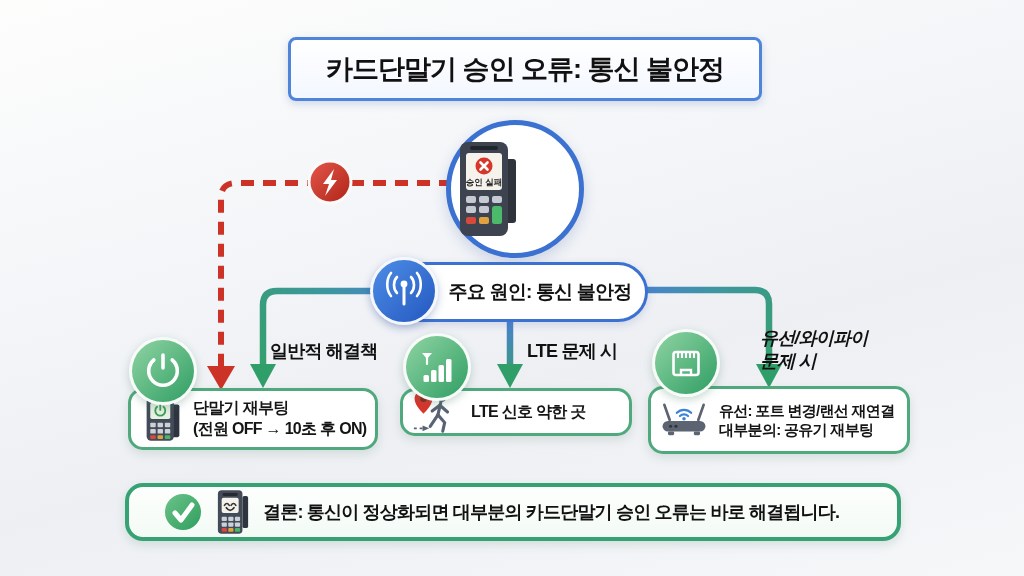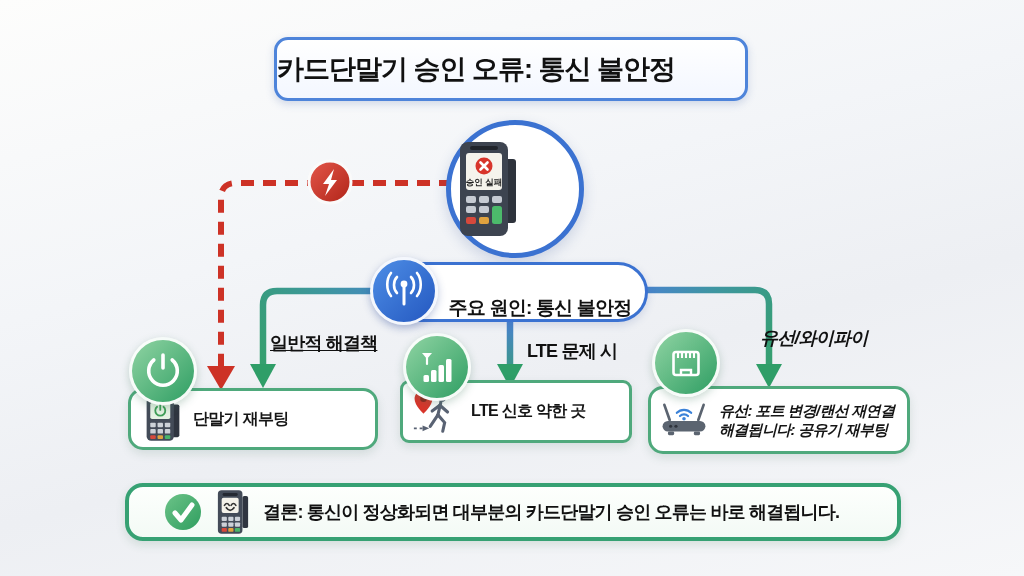--- a/index.html
+++ b/index.html
@@ -1,52 +1,52 @@
 <!DOCTYPE html>
 <html><head>
 <meta charset="utf-8">
 <style>
   html,body{margin:0;padding:0;width:1024px;height:576px;overflow:hidden;
     font-family:"Liberation Sans","DejaVu Sans",sans-serif;}
   .canvas{position:relative;width:1024px;height:576px;
     background:linear-gradient(165deg,#fdfdfc 0%,#f3f5f8 38%,#edeff3 62%,#f6f7f9 100%);}
   .connectors{position:absolute;left:0;top:0;width:1024px;height:576px;z-index:1;pointer-events:none;}
 
-  .title-box{position:absolute;left:274px;top:37px;width:468px;height:58px;z-index:3;
-    background:linear-gradient(#ffffff,#f3f7ff);border:3px solid #4e84da;border-radius:14px;
-    box-shadow:0 3px 8px rgba(70,100,170,.22);display:flex;align-items:center;}
+  .title-box{position:absolute;left:288px;top:37px;width:468px;height:58px;z-index:3;
+    background:linear-gradient(#ffffff,#f3f7ff);border:3px solid #4e84da;border-radius:8px;
+    box-shadow:0 3px 8px rgba(70,100,170,.22);display:flex;align-items:center;justify-content:center;}
   .title-box span{font-size:27px;font-weight:800;color:#111;letter-spacing:-1px;}
 
   .center-node{position:absolute;left:446px;top:120px;width:128px;height:128px;z-index:3;
     background:#fff;border:5px solid #3b72d1;border-radius:50%;
     box-shadow:0 5px 14px rgba(50,80,150,.20);display:flex;align-items:center;}
 
   .cause-pill{position:absolute;left:374px;top:262px;width:274px;height:60px;z-index:3;
     background:#fff;border:3px solid #3b72d1;border-radius:32px;
     box-shadow:0 3px 8px rgba(60,90,160,.18);
-    display:flex;flex-direction:column;align-items:center;justify-content:flex-end;padding-left:58px;box-sizing:border-box;}
+    display:flex;flex-direction:column;align-items:center;justify-content:center;padding-left:58px;box-sizing:border-box;}
   .cause-pill div{font-size:19px;font-weight:800;color:#111;line-height:1.22;letter-spacing:-0.8px;}
   .cause-badge{position:absolute;left:370px;top:257px;width:68px;height:68px;z-index:4;border-radius:50%;
     background:linear-gradient(135deg,#4e8ee6,#2458c0);border:3px solid #f4f7fd;box-sizing:border-box;
     box-shadow:0 3px 8px rgba(40,70,150,.3);display:flex;align-items:center;justify-content:center;}
 
   .branch-circle{position:absolute;width:68px;height:68px;z-index:4;border-radius:50%;
     background:linear-gradient(135deg,#90d4a3,#2f9e63);border:3px solid rgba(255,255,255,.95);box-sizing:border-box;
     box-shadow:0 3px 9px rgba(60,120,90,.28);display:flex;align-items:center;justify-content:center;}
   .bc-left{left:129px;top:337px;} .bc-mid{left:403px;top:333px;} .bc-right{left:652px;top:329px;}
 
   .branch-label{position:absolute;z-index:3;font-size:18px;font-weight:800;color:#111;letter-spacing:-0.8px;}
-  .lbl-general{left:270px;top:331px;text-decoration:underline;} .lbl-lte{left:527px;top:339px;text-align:right;}
+  .lbl-general{left:270px;top:339px;} .lbl-lte{left:527px;top:339px;text-align:right;}
   .lbl-wired{left:760px;top:327px;width:150px;text-align:left;line-height:1.25;font-style:italic;}
 
   .sol-box{position:absolute;z-index:2;background:#fff;border:3px solid #4fa97c;border-radius:15px;
     box-shadow:0 4px 10px rgba(60,110,90,.15);display:flex;align-items:center;box-sizing:border-box;gap:10px;}
   .sb-left{left:128px;top:388px;width:250px;height:62px;padding:4px 8px 4px 12px;}
-  .sb-mid{left:400px;top:380px;width:232px;height:63px;padding:4px 6px 4px 8px;border-radius:9px;}
-  .sb-right{left:648px;top:386px;width:262px;height:68px;padding:4px 6px 4px 8px;font-style:italic;}
+  .sb-mid{left:400px;top:388px;width:232px;height:48px;padding:4px 6px 4px 8px;}
+  .sb-right{left:648px;top:386px;width:262px;height:68px;padding:4px 6px 4px 8px;}
   .sol-text{font-size:16px;font-weight:800;color:#151515;line-height:1.3;letter-spacing:-0.7px;}
   .sb-right .sol-text{font-size:15px;}
 
   .conclusion{position:absolute;left:125px;top:483px;width:776px;height:58px;z-index:2;
     background:linear-gradient(#fdfffd,#f3faf5);border:4px solid #36a173;border-radius:18px;
     box-shadow:0 4px 10px rgba(60,120,90,.16);box-sizing:border-box;
     display:flex;align-items:center;gap:13px;padding-left:34px;}
   .conclusion .c-text{font-size:18px;font-weight:800;color:#111;letter-spacing:-0.8px;}
 </style>
 </head>
@@ -137,20 +137,21 @@
       <path d="M0,-4 L0,13" stroke="#fff" stroke-width="3" stroke-linecap="round"></path>
       <path d="M-7,-14 C-11,-10 -11,-2 -7,2 M7,-14 C11,-10 11,-2 7,2" fill="none" stroke="#fff" stroke-width="2.6" stroke-linecap="round"></path>
       <path d="M-13,-18 C-18,-12 -18,-1 -13,5 M13,-18 C18,-12 18,-1 13,5" fill="none" stroke="#fff" stroke-width="2.6" stroke-linecap="round"></path>
     </svg>
   </div>
 
   <div class="branch-label lbl-general">일반적 해결책</div>
   <div class="branch-label lbl-lte">LTE 문제 시</div>
   <div class="branch-label lbl-wired">
     <div>유선/와이파이</div>
+    <div>문제 시</div>
   </div>
 
   <div class="branch-circle bc-left">
     <svg width="40" height="40" viewBox="-20 -20 40 40">
       <path d="M9.2,-11 A14.3,14.3 0 1 1 -9.2,-11" fill="none" stroke="#fff" stroke-width="3.6" stroke-linecap="round"></path>
       <path d="M0,-16 L0,-3" stroke="#fff" stroke-width="3.6" stroke-linecap="round"></path>
     </svg>
   </div>
   <div class="branch-circle bc-mid">
     <svg width="40" height="40" viewBox="-20 -20 40 40">
@@ -192,20 +193,21 @@
         <rect x="8" y="37" width="6" height="5" rx="1"></rect>
           <rect x="16" y="37" width="6" height="5" rx="1"></rect>
           <rect x="24" y="37" width="6" height="5" rx="1"></rect>
       </g>
       <rect x="8" y="44" width="6" height="4" rx="1" fill="#d6493c"></rect>
       <rect x="16" y="44" width="6" height="4" rx="1" fill="#e0a23e"></rect>
       <rect x="24" y="44" width="6" height="4" rx="1" fill="#49b56a"></rect>
     </svg>
     <div class="sol-text">
       <div>단말기 재부팅</div>
+      <div>(전원 OFF → 10초 후 ON)</div>
     </div>
   </div>
 
   <div class="sol-box sb-mid">
     <svg width="50" height="52" viewBox="0 0 52 52">
       <path d="M13,3 c-5.2,0 -9.3,4.1 -9.3,9.3 c0,7 9.3,15.5 9.3,15.5 s9.3,-8.5 9.3,-15.5 c0,-5.2 -4.1,-9.3 -9.3,-9.3 z" fill="#d8352b"></path>
       <circle cx="13" cy="12.3" r="3.4" fill="#8c241b"></circle>
       <g stroke="#596273" stroke-width="3.2" stroke-linecap="round" fill="none">
         <path d="M31,16 L28,29"></path>
         <path d="M30,19 L22,25"></path>
@@ -232,21 +234,21 @@
       <path d="M23.5,17.5 a6.5,6.5 0 0 1 9,0" fill="none" stroke="#3b82d8" stroke-width="2.5" stroke-linecap="round"></path>
       <circle cx="28" cy="20.5" r="2" fill="#3b82d8"></circle>
       <rect x="4" y="23" width="48" height="12" rx="6" fill="#5b6470"></rect>
       <circle cx="13" cy="29" r="1.8" fill="#2e333c"></circle>
         <circle cx="19" cy="29" r="1.8" fill="#2e333c"></circle>
       <rect x="10" y="35" width="7" height="4" rx="1.5" fill="#5b6470"></rect>
       <rect x="39" y="35" width="7" height="4" rx="1.5" fill="#5b6470"></rect>
     </svg>
     <div class="sol-text">
       <div>유선: 포트 변경/랜선 재연결</div>
-      <div>해결됩니다: 공유기 재부팅</div>
+      <div>대부분의: 공유기 재부팅</div>
     </div>
   </div>
 
   <div class="conclusion">
     <svg width="40" height="40" viewBox="-20 -20 40 40">
       <defs>
         <linearGradient id="gradChk" x1="0" y1="0" x2="1" y2="1">
           <stop offset="0" stop-color="#6cc388"></stop>
             <stop offset="1" stop-color="#2f9e5f"></stop>
         </linearGradient>

